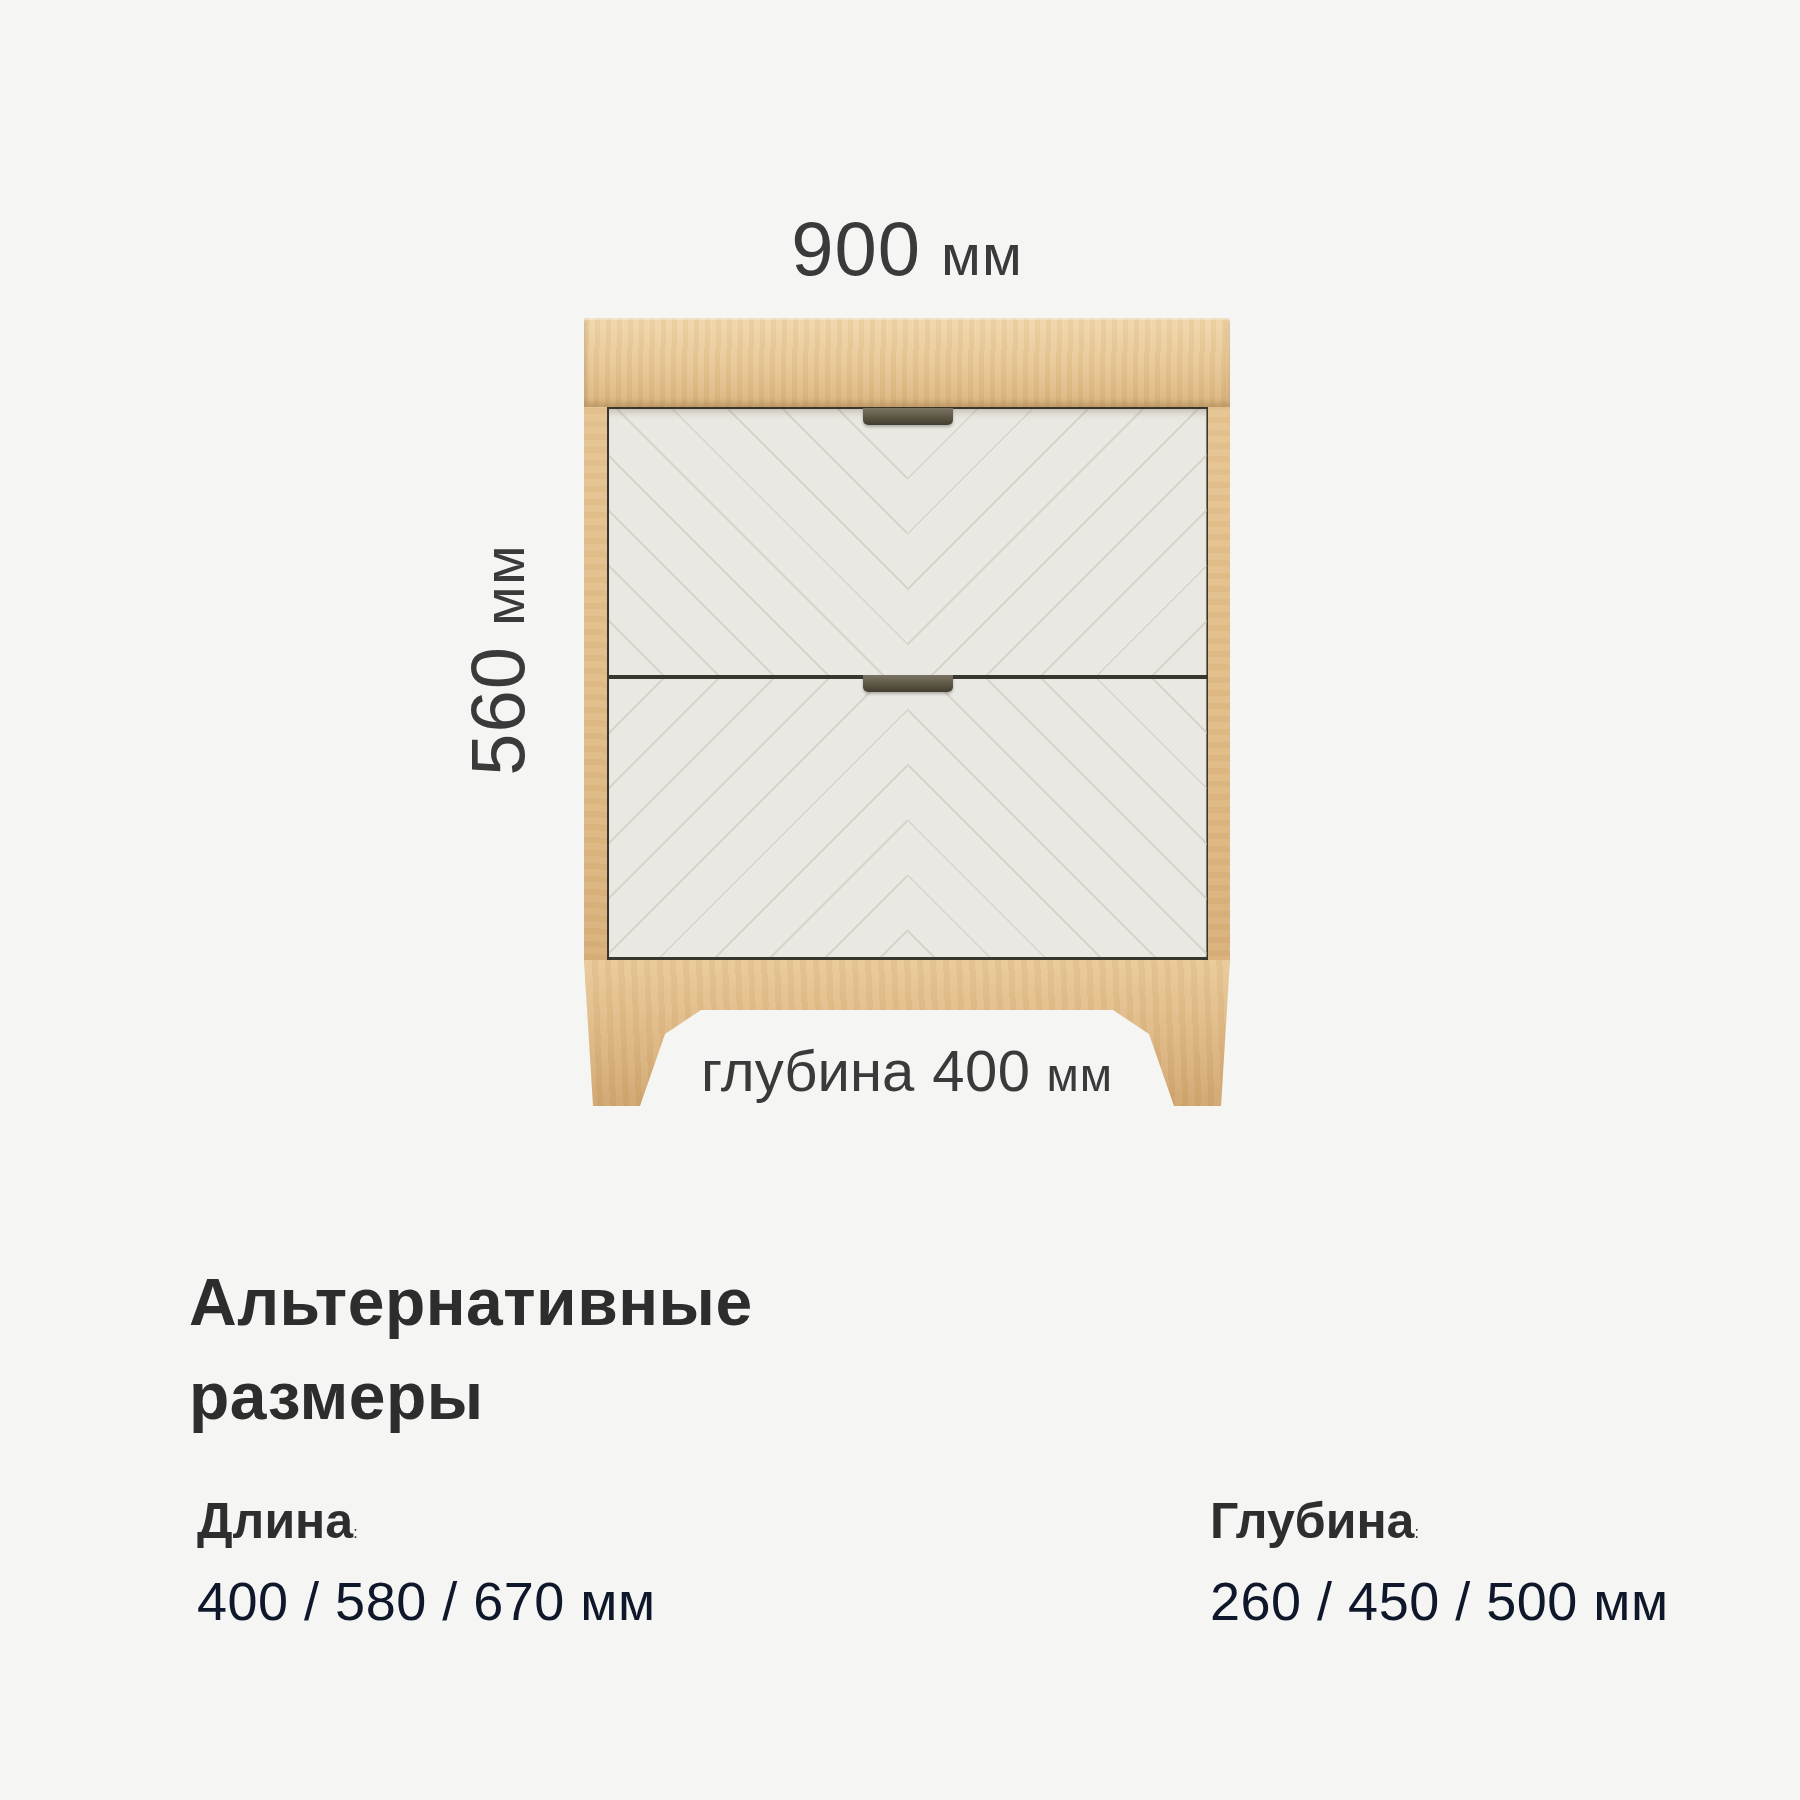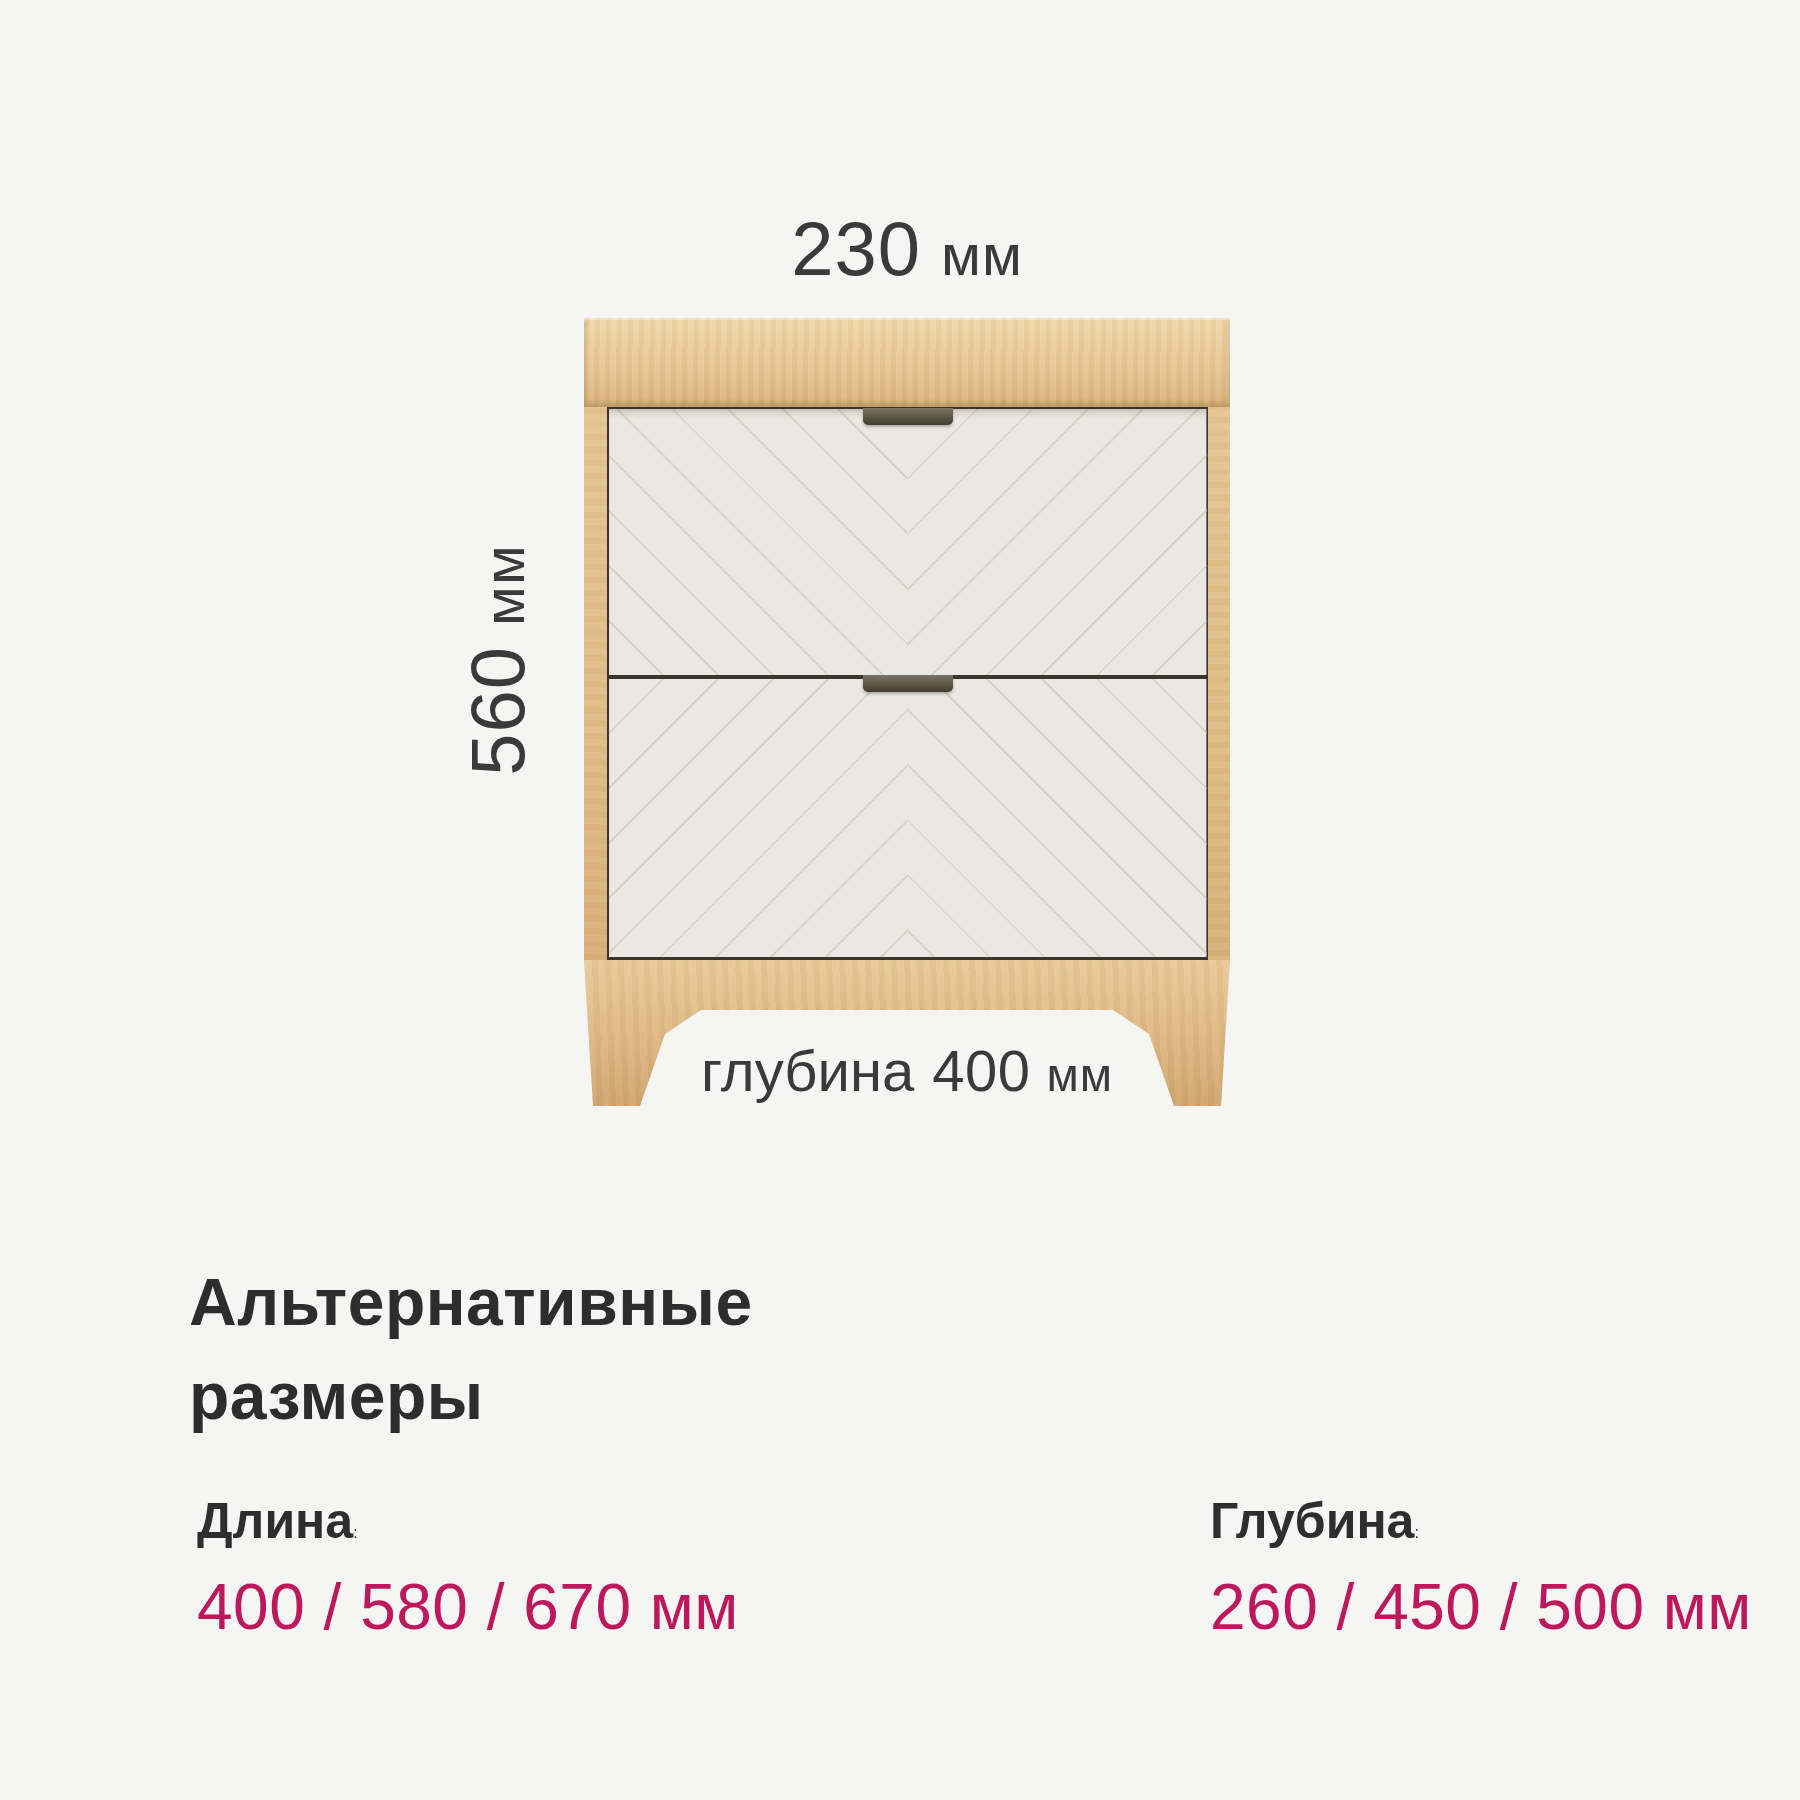--- a/index.html
+++ b/index.html
@@ -76,31 +76,31 @@
   .dim-depth .unit{font-size:47px;margin-left:16px;}
 
   
   .alt-heading{
     position:absolute;left:189px;top:1256px;width:700px;
     font-size:66px;line-height:1.42;font-weight:700;color:#2d2d2d;letter-spacing:.5px;
   }
   .size-col{position:absolute;top:1492px;}
   .size-col .label{font-size:50px;font-weight:700;color:#2e2e2e;}
   .size-col .colon{font-weight:400;color:#2e2e2e;}
-  .size-col .values{margin-top:20px;font-size:64px;font-weight:400;color:#be185d;letter-spacing:.5px;}
+  .size-col .values{margin-top:20px;font-size:54px;font-weight:400;color:#0f172a;letter-spacing:.5px;}
   .col-length{left:197px;}
   .col-depth{left:1197px;margin-left:13px;}
 </style>
 </head>
 <body>
 
 <div class="canvas">
 
   <div class="dim dim-width">
-    <span class="num">230</span>
+    <span class="num">900</span>
     <span class="unit">мм</span>
   </div>
 
   <div class="dim dim-height">
     <span class="num">560</span>
     <span class="unit">мм</span>
   </div>
 
   <div class="furniture">
     <div class="top-panel"></div>

